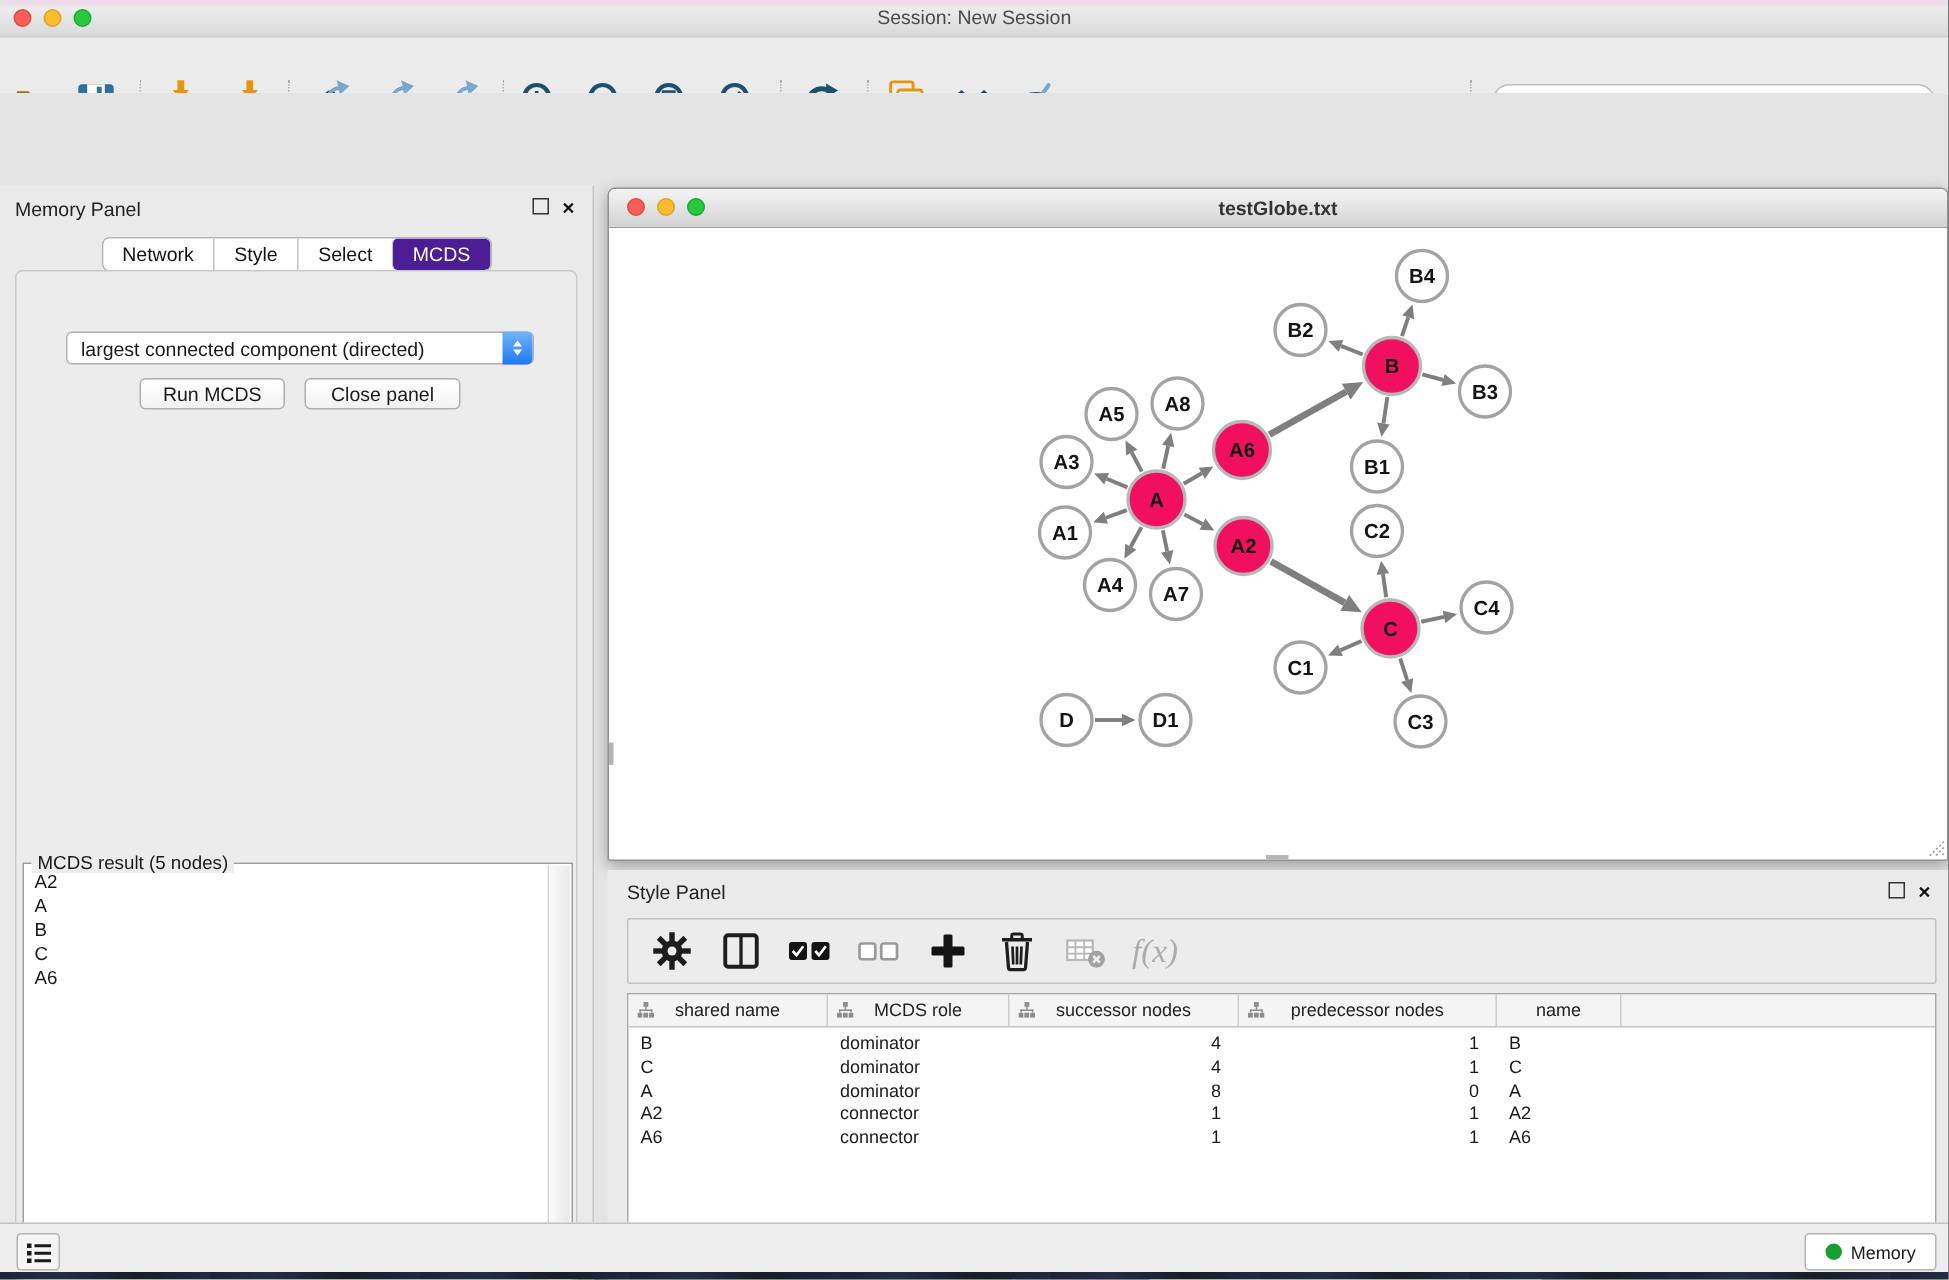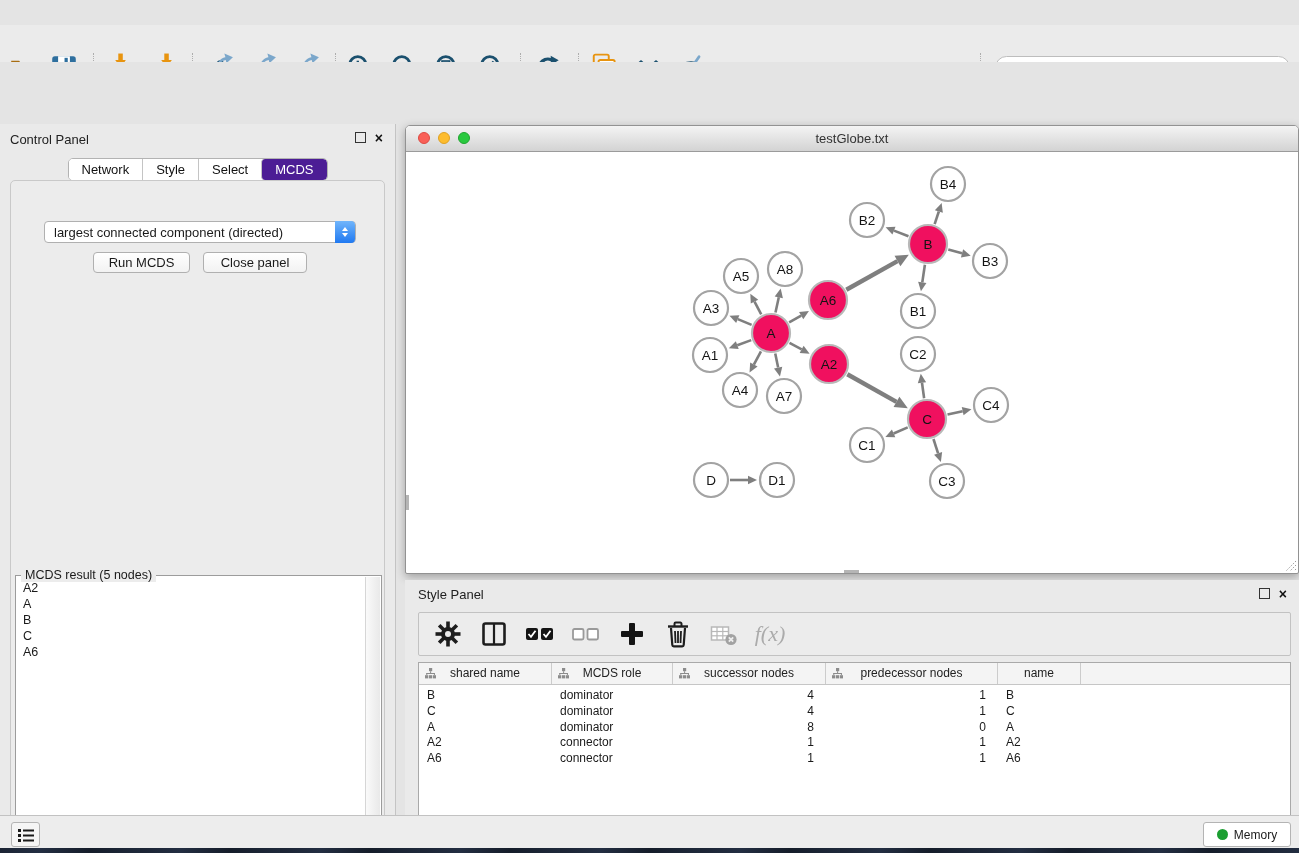--- a/index.html
+++ b/index.html
@@ -54,21 +54,21 @@
   #run-btn{left:82px;top:71px;width:97px;}
   #closep-btn{left:192px;top:71px;width:104px;}
   #mcds-fieldset{position:absolute;left:4px;top:394px;width:367px;height:342px;border:1px solid #9c9c9c;
     background:#fff;box-sizing:border-box;}
   #mcds-legend{position:absolute;left:5px;top:-8px;background:#ececec;padding:0 4px;font-size:12.5px;}
   #mcds-list{position:absolute;left:1px;top:4px;bottom:1px;right:15px;overflow:hidden;font-size:12.5px;}
   #mcds-list .list-item{padding:1.5px 0 1.5px 6px;line-height:13px;cursor:default;}
   #mcds-scroll{position:absolute;right:1px;top:1px;bottom:1px;width:14px;background:linear-gradient(90deg,#fafafa,#e9e9e9);border-left:1px solid #d6d6d6;}
   
   #net-window{position:absolute;left:405px;top:63px;width:894px;height:449px;background:#fff;
-    border:1px solid #929292;border-radius:5px 5px 2px 2px;box-sizing:border-box;box-shadow:0 3px 10px rgba(0,0,0,.3);}
+    border:1px solid #929292;border-radius:5px 5px 2px 2px;box-sizing:border-box;box-shadow:0 3px 10px rgba(0,0,0,.3);font-weight:bold;}
   .inner-titlebar{position:absolute;left:0;top:0;right:0;height:25px;border-radius:4px 4px 0 0;
     background:linear-gradient(#f4f4f4,#d3d3d3);border-bottom:1px solid #9b9b9b;}
   .inner-titlebar .title{position:absolute;left:0;right:0;top:5px;text-align:center;font-size:13px;color:#333;}
   #graph-svg{position:absolute;left:0;top:25px;}
   .edge-mark{position:absolute;background:#b5b5b5;}
   #grip{position:absolute;right:1px;bottom:1px;}
   
   #table-panel{position:absolute;left:405px;top:518px;width:894px;height:297px;background:#eaeaea;}
   #tp-header{position:absolute;left:13px;top:7px;font-size:13px;color:#222;}
   #table-panel .panel-btns{right:12px;top:8px;}
@@ -94,20 +94,26 @@
     border-radius:3px;display:flex;align-items:center;justify-content:center;gap:6px;font-size:12px;cursor:pointer;}
   #memory-dot{width:11px;height:11px;border-radius:50%;background:#1b9e31;}
   #desktop-strip{position:absolute;left:0;top:848px;width:1299px;height:5px;
     background:repeating-linear-gradient(90deg,#1b2434 0,#232e42 40px,#151d2a 90px,#1f2a3c 140px);}
 </style>
 </head>
 <body>
 
 <div id="app">
 
+  <div id="titlebar">
+    <span class="tlight tl-red" style="left:9px"></span>
+    <span class="tlight tl-yellow" style="left:29px"></span>
+    <span class="tlight tl-green" style="left:49px"></span>
+    <div class="title">Session: New Session</div>
+  </div>
 
   <div id="main-toolbar">
     <div id="search-wrap">
       <svg width="13" height="14" viewBox="0 0 14 14">
         <circle cx="6" cy="6" r="4.2" fill="none" stroke="#9a9a9a" stroke-width="1.5"></circle>
         <line x1="9.2" y1="9.2" x2="12.6" y2="12.6" stroke="#9a9a9a" stroke-width="1.6" stroke-linecap="round"></line>
       </svg>
       <input id="search-input" placeholder="" style="">
     </div>
   <div class="tb-icon" style="left: 7px;">
@@ -283,21 +289,21 @@
       <div class="tb-sep" style="left: 192px;"></div>
       <div class="tb-sep" style="left: 335px;"></div>
       <div class="tb-sep" style="left: 520px;"></div>
       <div class="tb-sep" style="left: 578px;"></div>
       <div class="tb-sep" style="left: 980px;"></div>
     </div>
 
   <div id="mdi">
 
     <div id="control-panel">
-      <div id="cp-header">Control Panel</div>
+      <div id="cp-header">Memory Panel</div>
       <div class="panel-btns">
         <span class="float-box"></span>
         <span class="close-x">×</span>
       </div>
       <div id="cp-tabs" class="seg-tabs">
           <span class="seg-tab">Network</span>
           <span class="seg-tab">Style</span>
           <span class="seg-tab">Select</span>
           <span class="seg-tab active">MCDS</span>
         </div>

